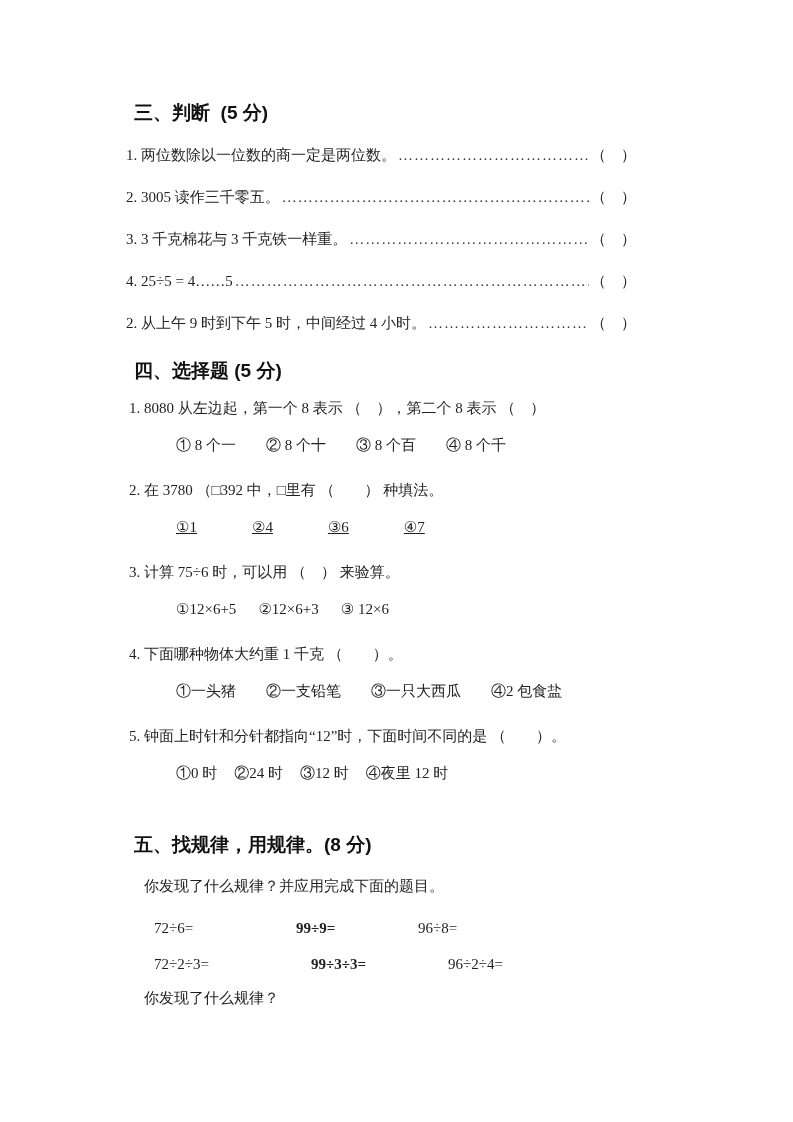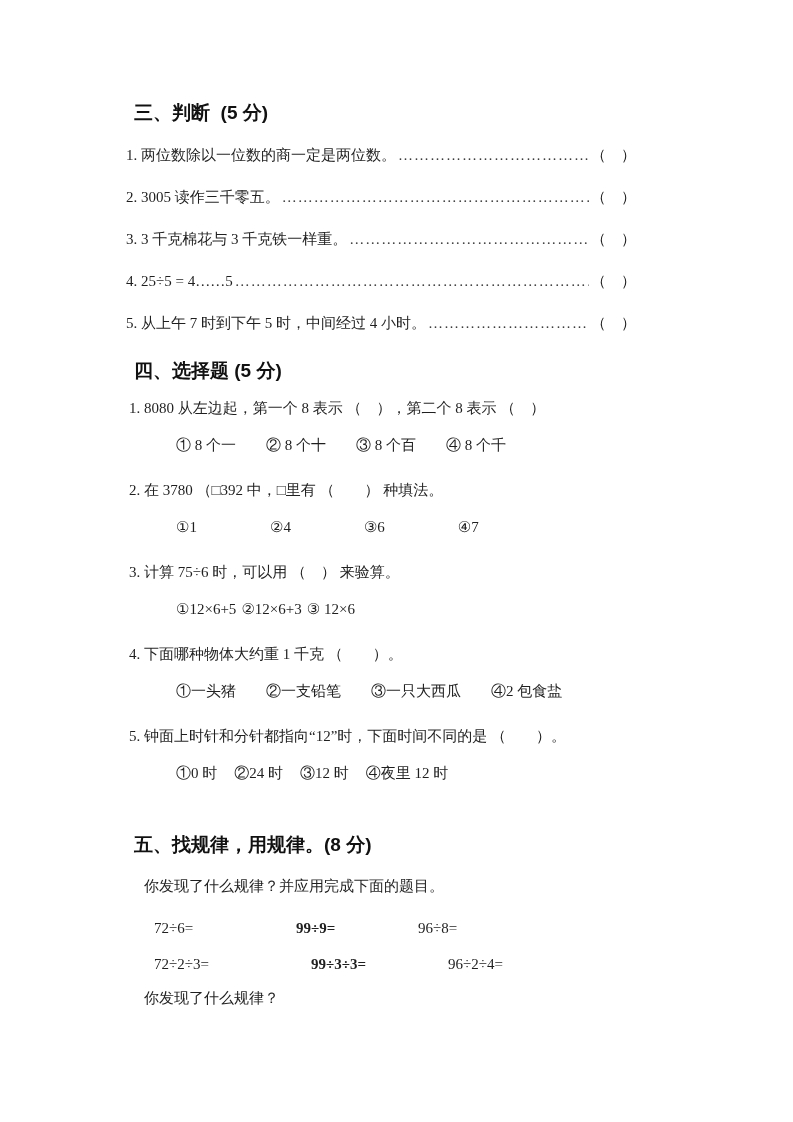--- a/index.html
+++ b/index.html
@@ -63,23 +63,23 @@
     white-space: pre;
   }
   .opts {
     display: flex;
     font-size: 15px;
     line-height: 20px;
     margin: 0 0 25px 50px;
     white-space: pre;
     align-items: center;
   }
-  .opts.gap-sm  { gap: 5px; }
+  .opts.gap-sm  { gap: 22px; }
   .opts.gap-md  { gap: 30px; }
-  .opts.gap-lg  { gap: 73px; }
+  .opts.gap-lg  { gap: 55px; text-decoration: underline; }
   .opts.gap-x   { gap: 17px; }
 
   
   .intro, .footer-q {
     font-size: 15px;
     line-height: 20px;
     margin: 0 0 22px 18px;
     white-space: pre;
   }
   .footer-q { margin-bottom: 0; margin-top: 0; }
@@ -115,21 +115,21 @@
     <span class="q-text">3. 3 千克棉花与 3 千克铁一样重。</span>
     <span class="leader">………………………………………………………………………………………………………………………………</span>
     <span class="blank">（　）</span>
   </div>
   <div class="judge-item">
     <span class="q-text">4. 25÷5 = 4……5</span>
     <span class="leader">………………………………………………………………………………………………………………………………</span>
     <span class="blank">（　）</span>
   </div>
   <div class="judge-item">
-    <span class="q-text">5. 从上午 7 时到下午 5 时，中间经过 4 小时。</span>
+    <span class="q-text">2. 从上午 9 时到下午 5 时，中间经过 4 小时。</span>
     <span class="leader">………………………………………………………………………………………………………………………………</span>
     <span class="blank">（　）</span>
   </div>
 
   <h2 class="sec-title s4">四、选择题 (5 分)</h2>
 
   <div class="q">1. 8080 从左边起，第一个 8 表示 （　），第二个 8 表示 （　）</div>
   <div class="opts gap-md">
     <span class="opt">① 8 个一</span>
     <span class="opt">② 8 个十</span>

